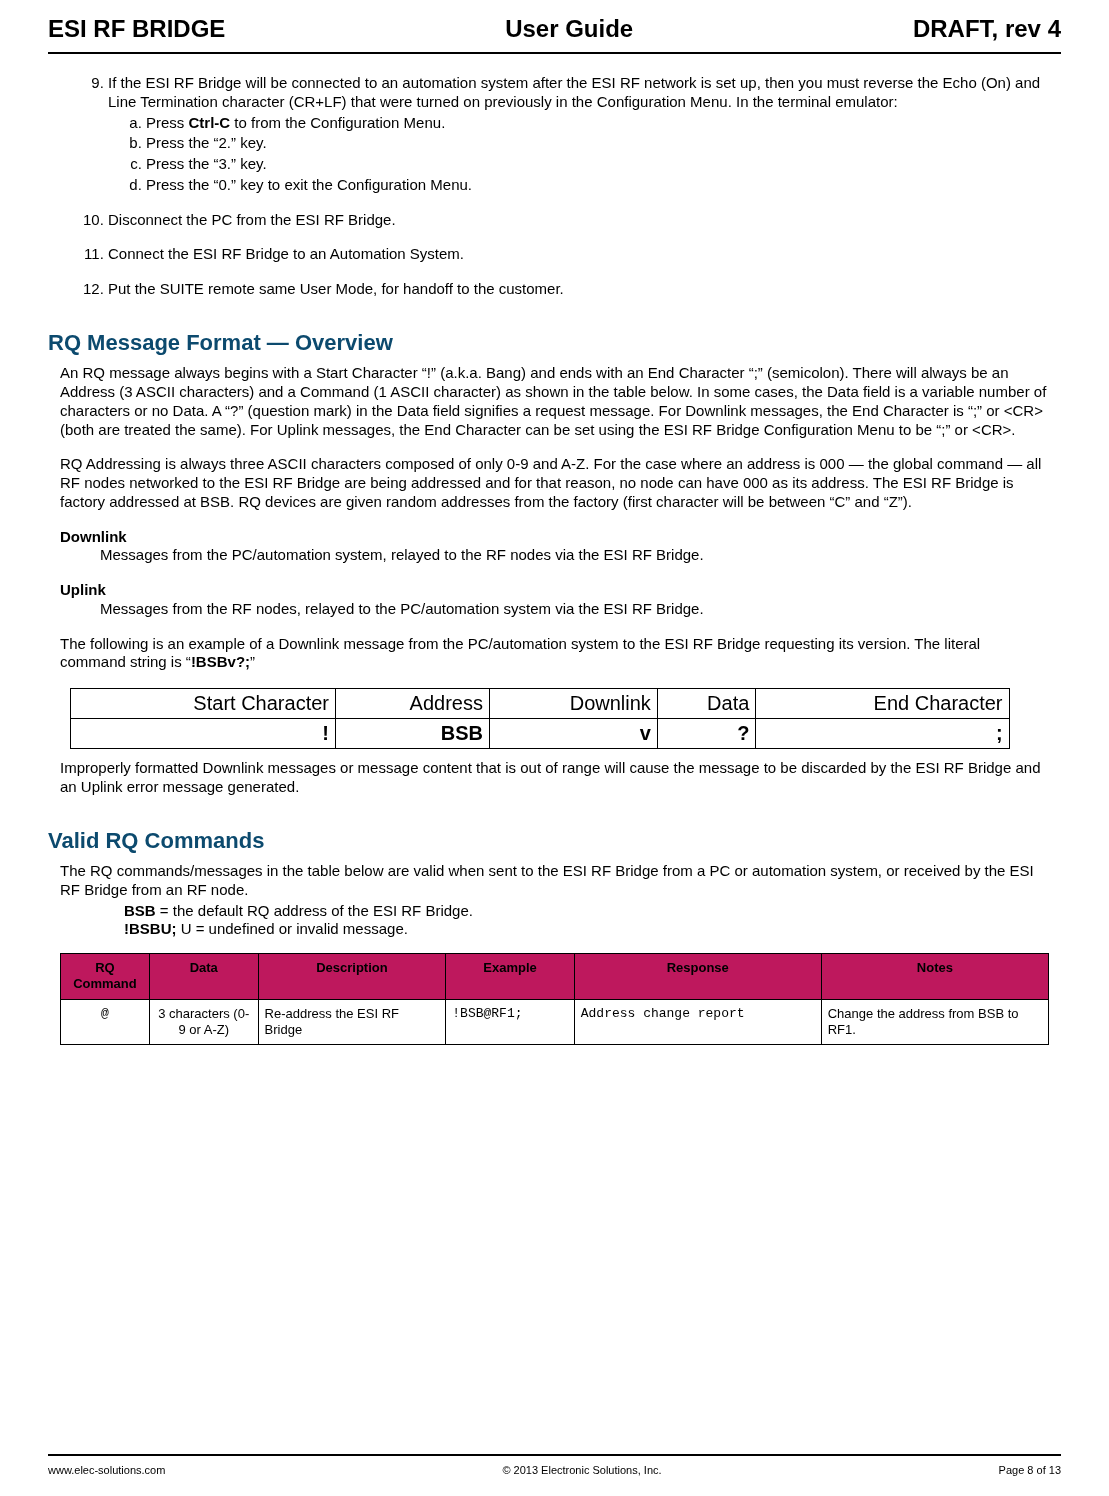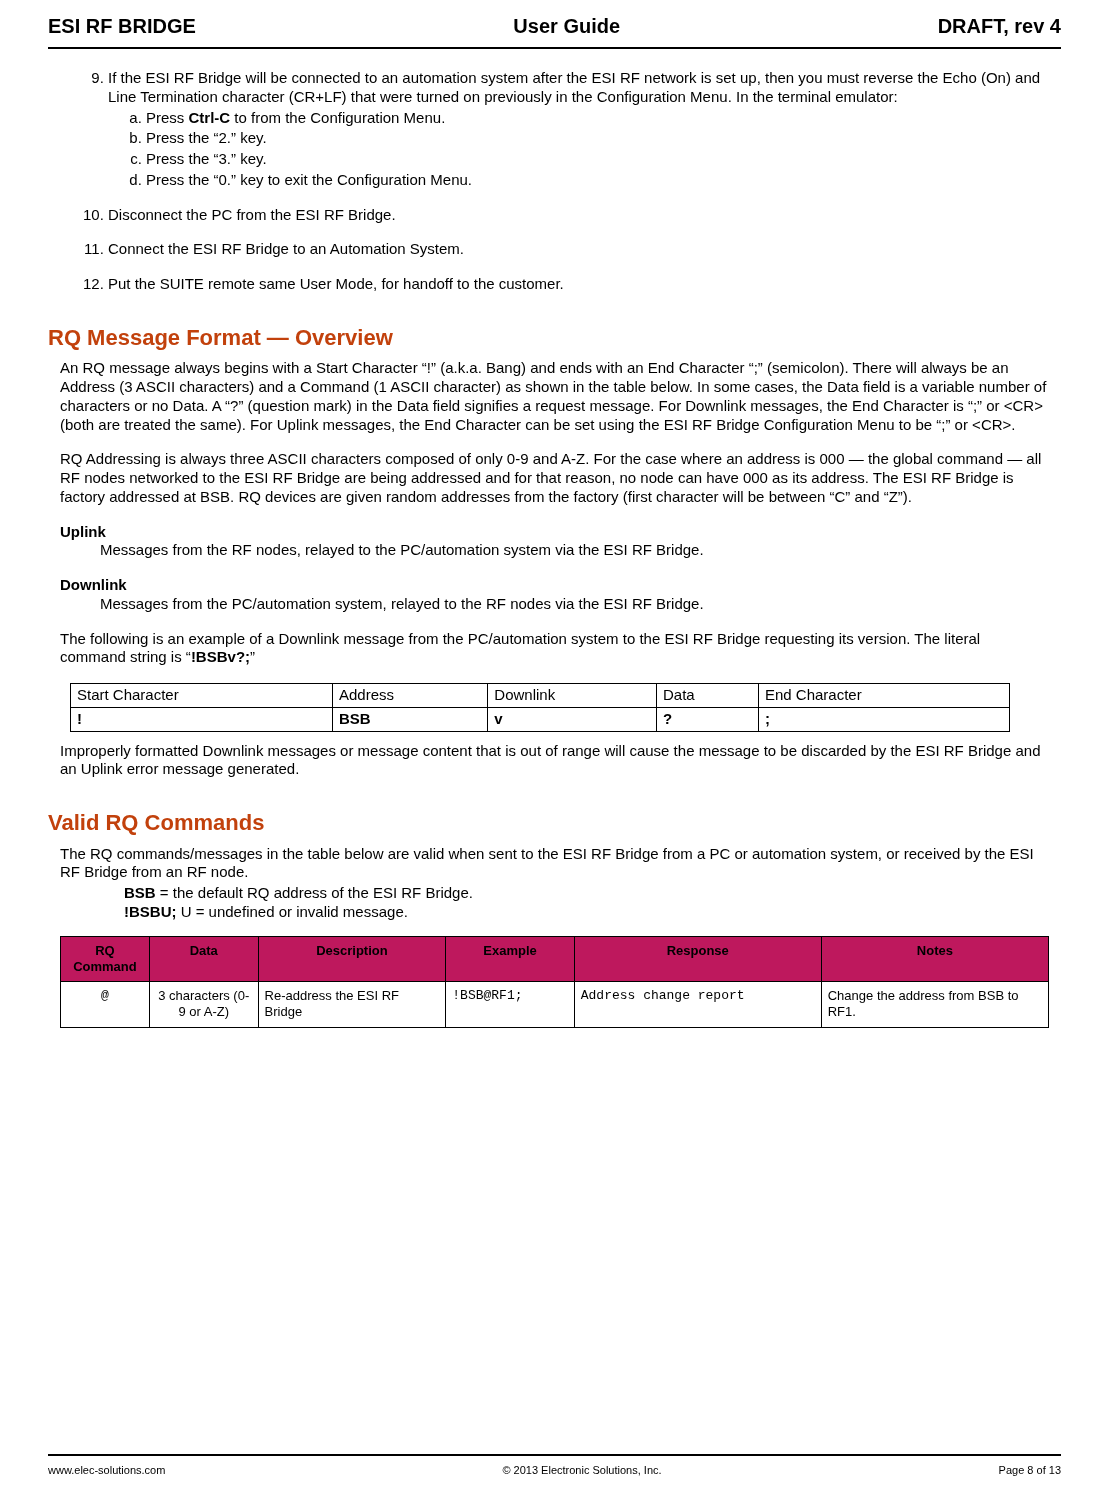--- a/index.html
+++ b/index.html
@@ -15,53 +15,53 @@
     width: 1109px;
     height: 1496px;
     box-sizing: border-box;
     padding: 10px 48px 10px 48px;
     position: relative;
   }
   .header-row {
     display: flex;
     justify-content: space-between;
     font-weight: bold;
-    font-size: 20px;
+    font-size: 24px;
     padding: 4px 0 6px 0;
   }
   .hr-thick { border: 0; border-top: 2px solid #000; margin: 2px 0 20px 0; }
   .hr-foot  { border: 0; border-top: 2px solid #000; margin: 16px 0 4px 0; }
   .footer-row {
     display: flex;
     justify-content: space-between;
     font-size: 11px;
     padding-top: 4px;
   }
   .content { padding: 0 12px 0 12px; }
   ol.main-list { padding-left: 48px; margin: 0; }
   ol.main-list > li { margin-bottom: 16px; }
   ol.sub-list { list-style-type: lower-alpha; padding-left: 38px; margin: 2px 0 0 0; }
   ol.sub-list > li { margin: 0 0 2px 0; }
   h2.blue {
-    color: #c2410c;
+    color: #0c4a6e;
     font-size: 22px;
     font-weight: bold;
     margin: 30px 0 8px -12px;
   }
   p { margin: 1px 0 16px 0; }
   .def-block { margin-bottom: 16px; }
   .def-term { font-weight: bold; }
   .def-body { padding-left: 40px; }
   table { border-collapse: collapse; }
   table.msg-format { width: 95%; margin: 4px 0 10px 10px; }
   table.msg-format th, table.msg-format td {
     border: 1px solid #000;
     padding: 2px 6px;
-    text-align: left;
-    font-size: 15px;
+    text-align: right;
+    font-size: 20px;
     font-weight: normal;
   }
   table.msg-format td.bold { font-weight: bold; }
   table.commands { width: 100%; margin-top: 8px; }
   table.commands th, table.commands td {
     border: 1px solid #000;
     padding: 6px 6px;
     font-size: 13px;
     vertical-align: top;
     text-align: left;
@@ -105,26 +105,26 @@
       <li>Connect the ESI RF Bridge to an Automation System.</li>
       <li>Put the SUITE remote same User Mode, for handoff to the customer.</li>
     </ol>
 
     <h2 class="blue">RQ Message Format — Overview</h2>
 
     <p>An RQ message always begins with a Start Character “!” (a.k.a. Bang) and ends with an End Character “;” (semicolon). There will always be an Address (3 ASCII characters) and a Command (1 ASCII character) as shown in the table below. In some cases, the Data field is a variable number of characters or no Data. A “?” (question mark) in the Data field signifies a request message. For Downlink messages, the End Character is “;” or &lt;CR&gt; (both are treated the same). For Uplink messages, the End Character can be set using the ESI RF Bridge Configuration Menu to be “;” or &lt;CR&gt;.</p>
     <p>RQ Addressing is always three ASCII characters composed of only 0-9 and A-Z. For the case where an address is 000 — the global command — all RF nodes networked to the ESI RF Bridge are being addressed and for that reason, no node can have 000 as its address. The ESI RF Bridge is factory addressed at BSB. RQ devices are given random addresses from the factory (first character will be between “C” and “Z”).</p>
 
     <div class="def-block">
+      <div class="def-term">Downlink</div>
+      <div class="def-body">Messages from the PC/automation system, relayed to the RF nodes via the ESI RF Bridge.</div>
+    </div>
+    <div class="def-block">
       <div class="def-term">Uplink</div>
       <div class="def-body">Messages from the RF nodes, relayed to the PC/automation system via the ESI RF Bridge.</div>
-    </div>
-    <div class="def-block">
-      <div class="def-term">Downlink</div>
-      <div class="def-body">Messages from the PC/automation system, relayed to the RF nodes via the ESI RF Bridge.</div>
     </div>
 
     <p>
       <span>The following is an example of a Downlink message from the PC/automation system to the ESI RF Bridge requesting its version. The literal command string is “</span><b>!BSBv?;</b><span>”</span>
     </p>
 
     <table class="msg-format">
       <tbody>
           <tr>
         <th>Start Character</th>

